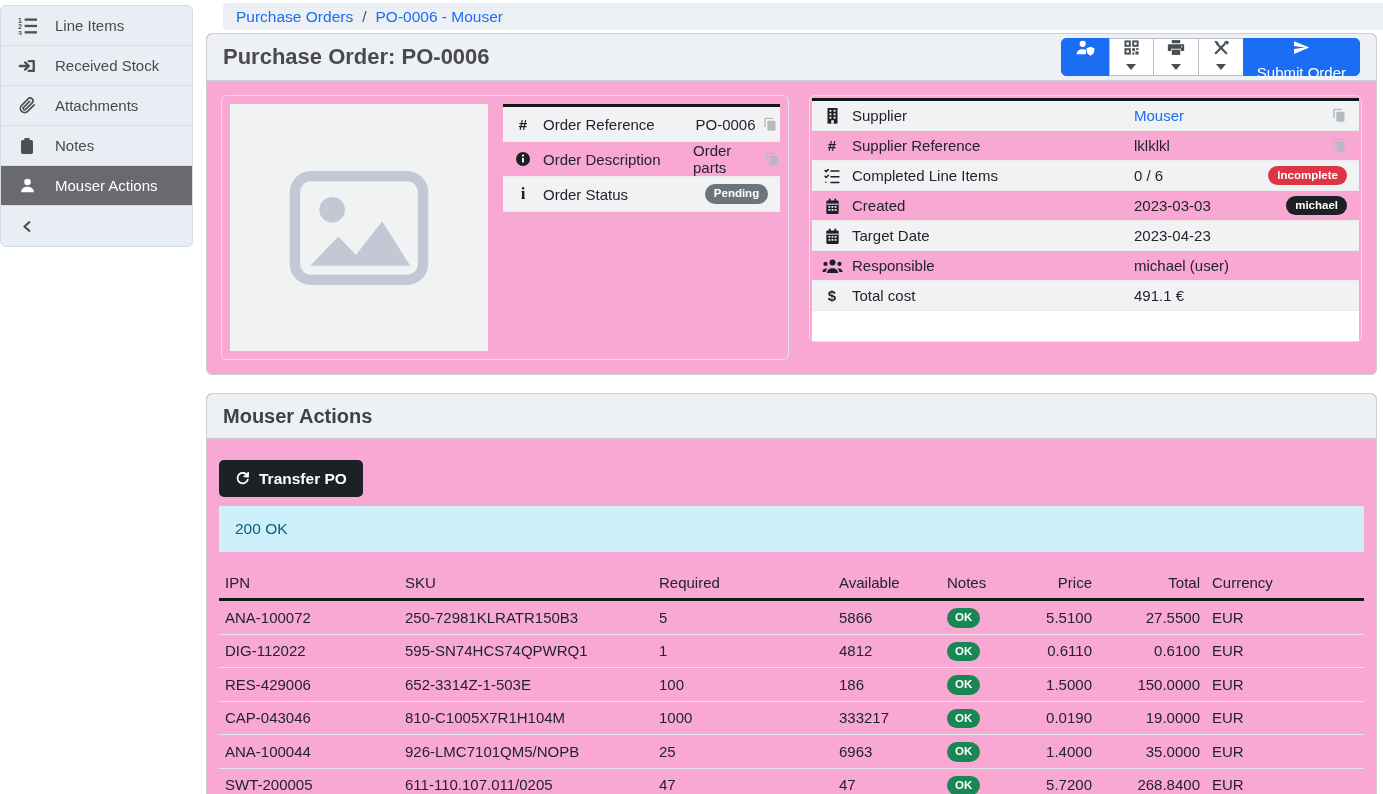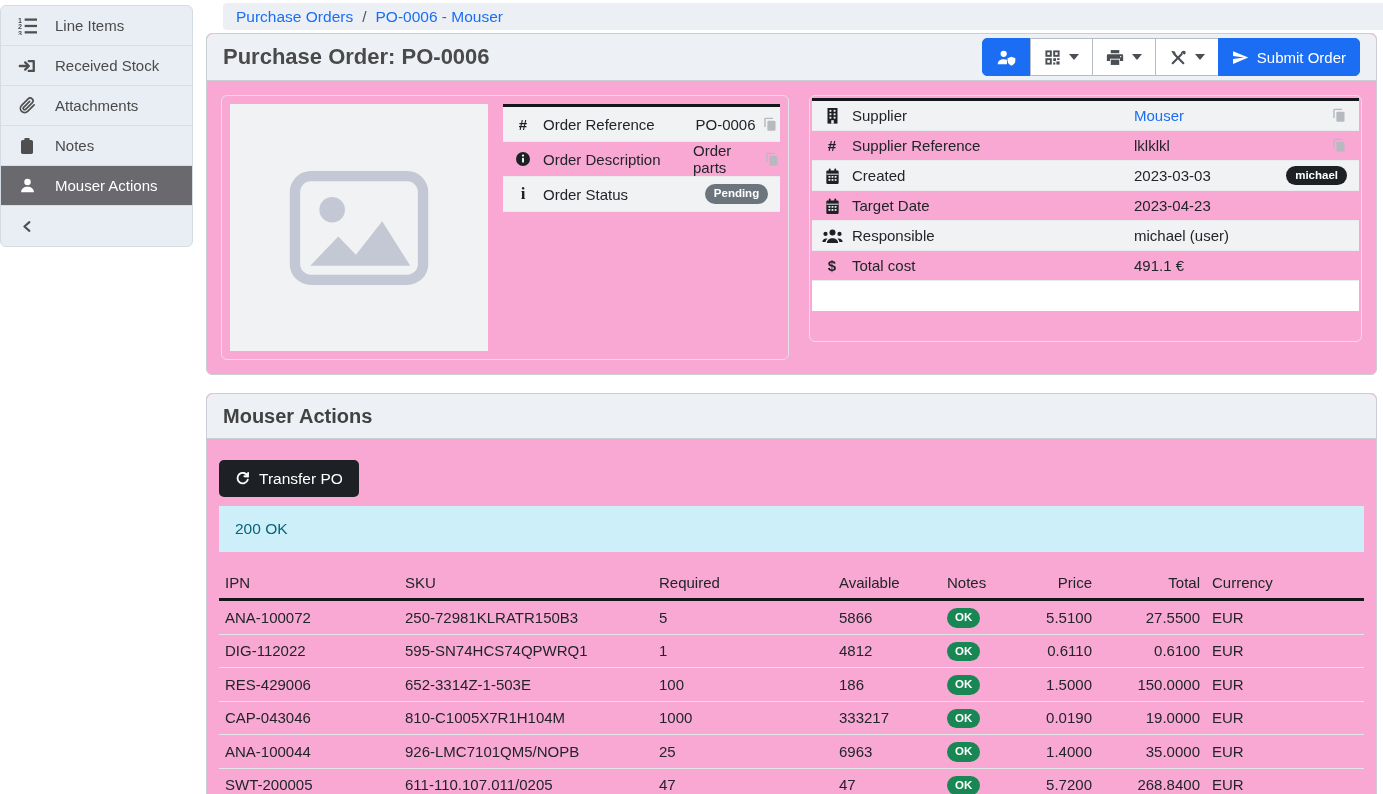--- a/index.html
+++ b/index.html
@@ -37,21 +37,21 @@
   #actions-panel { margin-top:18px; }
   #actions-panel .panel-header { height:45px; }
   #actions-panel .panel-header h1 { font-size:20px; color:#424242; }
   .panel-body { padding:14px; }
   #po-panel .panel-body { display:flex; gap:20px; align-items:flex-start; min-height:276px; }
   #actions-panel .panel-body { padding:12px 12px 20px 12px; min-height:760px; }
 
   
   .btn-group { display:flex; height:38px; }
   .btn { display:flex; align-items:center; gap:8px; padding:0 13px; background:#fff;
-         border:1px solid #b7bdc4; color:#4a4f55; font-size:15px; cursor:pointer; margin-left:-1px; }
+         border:1px solid #b7bdc4; color:#4a4f55; font-size:15px; cursor:pointer; margin-left:-1px;flex-direction:column; }
   .btn:first-child { border-radius:5px 0 0 5px; margin-left:0; }
   .btn:last-child { border-radius:0 5px 5px 0; }
   .btn.primary { background:var(--accent); border-color:var(--accent); color:#fff; }
   .btn .icon { color:inherit; }
   .caret { color:#555; }
 
   
   .card-left { width:568px; border:1px solid #dfe3e8; border-radius:6px; padding:8px;
                display:flex; gap:15px; align-items:flex-start; min-height:262px; }
   .thumb { width:258px; height:247px; background:#f1f2f4; display:flex; align-items:center;
@@ -80,21 +80,21 @@
   .badge { display:inline-block; color:#fff; font-weight:700; font-size:11.5px; line-height:1;
            padding:4px 9px; border-radius:10px; }
   .badge.gray  { background:var(--badge-gray); }
   .badge.red   { background:var(--badge-red); }
   .badge.black { background:var(--badge-black); }
   .badge.green { background:var(--badge-green); padding:4px 8px; }
 
   
   .btn-transfer { display:inline-flex; align-items:center; gap:9px; height:37px; padding:0 16px;
                   background:var(--dark); color:#fff; border:none; border-radius:5px;
-                  font-size:15.5px; font-family:inherit; cursor:pointer; margin-top:9px; }
+                  font-size:15.5px; font-family:inherit; cursor:pointer; margin-top:9px;font-weight:bold; }
   .alert { margin-top:9px; background:var(--alert-bg); color:var(--alert-text);
            border-radius:0; padding:14px 16px; font-size:15.5px; }
 
   table.main { width:100%; border-collapse:collapse; font-size:15px; margin-top:15px;
                table-layout:fixed; }
   table.main th { font-weight:400; text-align:left; padding:7px 6px;
                   border-bottom:3px solid #14171a; }
   table.main td { padding:6px 6px; border-bottom:1px solid #e3e6e9; overflow:hidden;
                   white-space:nowrap; }
   table.main .r { text-align:right; }
@@ -344,20 +344,35 @@
                 </span>
                 <span class="d-label">Supplier Reference</span>
                 <span class="d-value"><span>lklklkl</span></span>
                 <span class="d-right">
                   <span class="icon copy">
                     <svg width="15" height="15" viewBox="0 0 24 24" fill="currentColor">
                       <path d="M16 1H4a2 2 0 0 0-2 2v13h2.3V3.3H16z"></path>
                       <rect x="7" y="6" width="13" height="16" rx="1.8"></rect>
                     </svg>
                   </span>
+                </span>
+              </div>
+              <div class="d-row">
+                <span class="d-icon">
+                  <svg width="18" height="16" viewBox="0 0 24 22" fill="none" stroke="currentColor" stroke-width="2.1" stroke-linecap="round" stroke-linejoin="round">
+                    <path d="M2.5 3.5L4 5l3-3"></path>
+                    <path d="M2.5 11.5L4 13l3-3"></path>
+                    <path d="M3.5 19.5h.01"></path>
+                    <path d="M10.5 4h11M10.5 12h11M10.5 20h11"></path>
+                  </svg>
+                </span>
+                <span class="d-label">Completed Line Items</span>
+                <span class="d-value"><span>0 / 6</span></span>
+                <span class="d-right">
+                  <span class="badge red">Incomplete</span>
                 </span>
               </div>
               <div class="d-row">
                 <span class="d-icon">
                   <svg width="15" height="16" viewBox="0 0 24 26" fill="currentColor">
                     <path d="M2 6a2 2 0 0 1 2-2h16a2 2 0 0 1 2 2v18a2 2 0 0 1-2 2H4a2 2 0 0 1-2-2z"></path>
                     <rect x="6" y="1" width="3" height="7" rx="1.3"></rect>
                     <rect x="15" y="1" width="3" height="7" rx="1.3"></rect>
                     <g fill="#f1f2f4">
                       <rect x="2.5" y="9.2" width="19" height="1.6"></rect>

